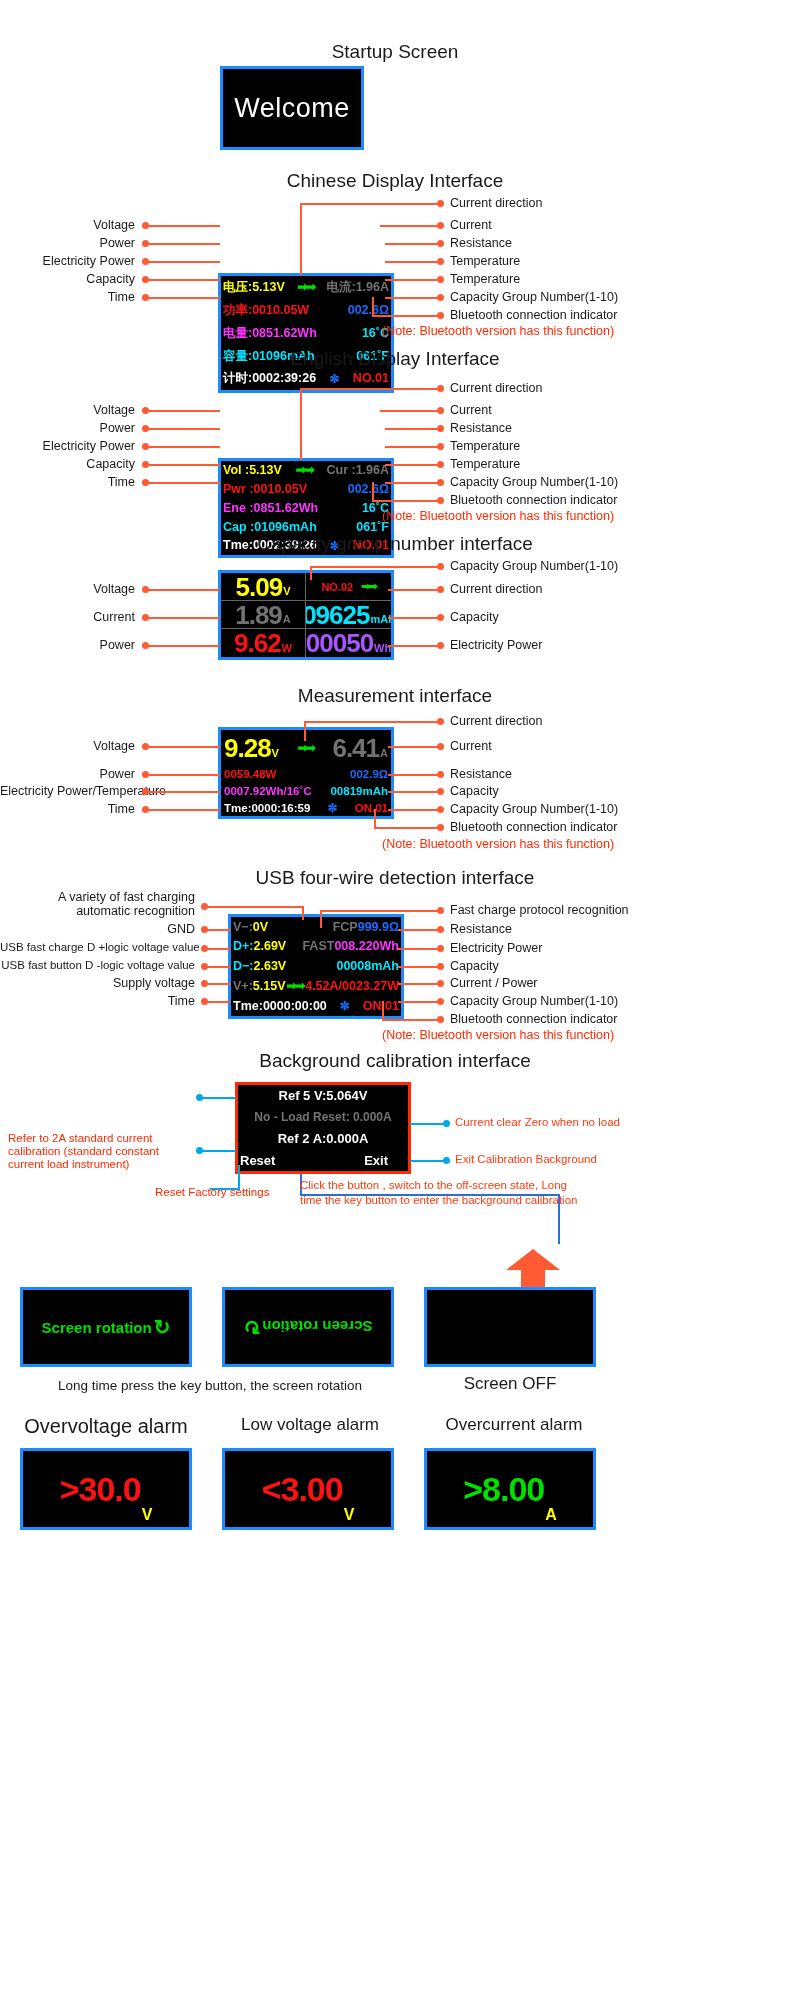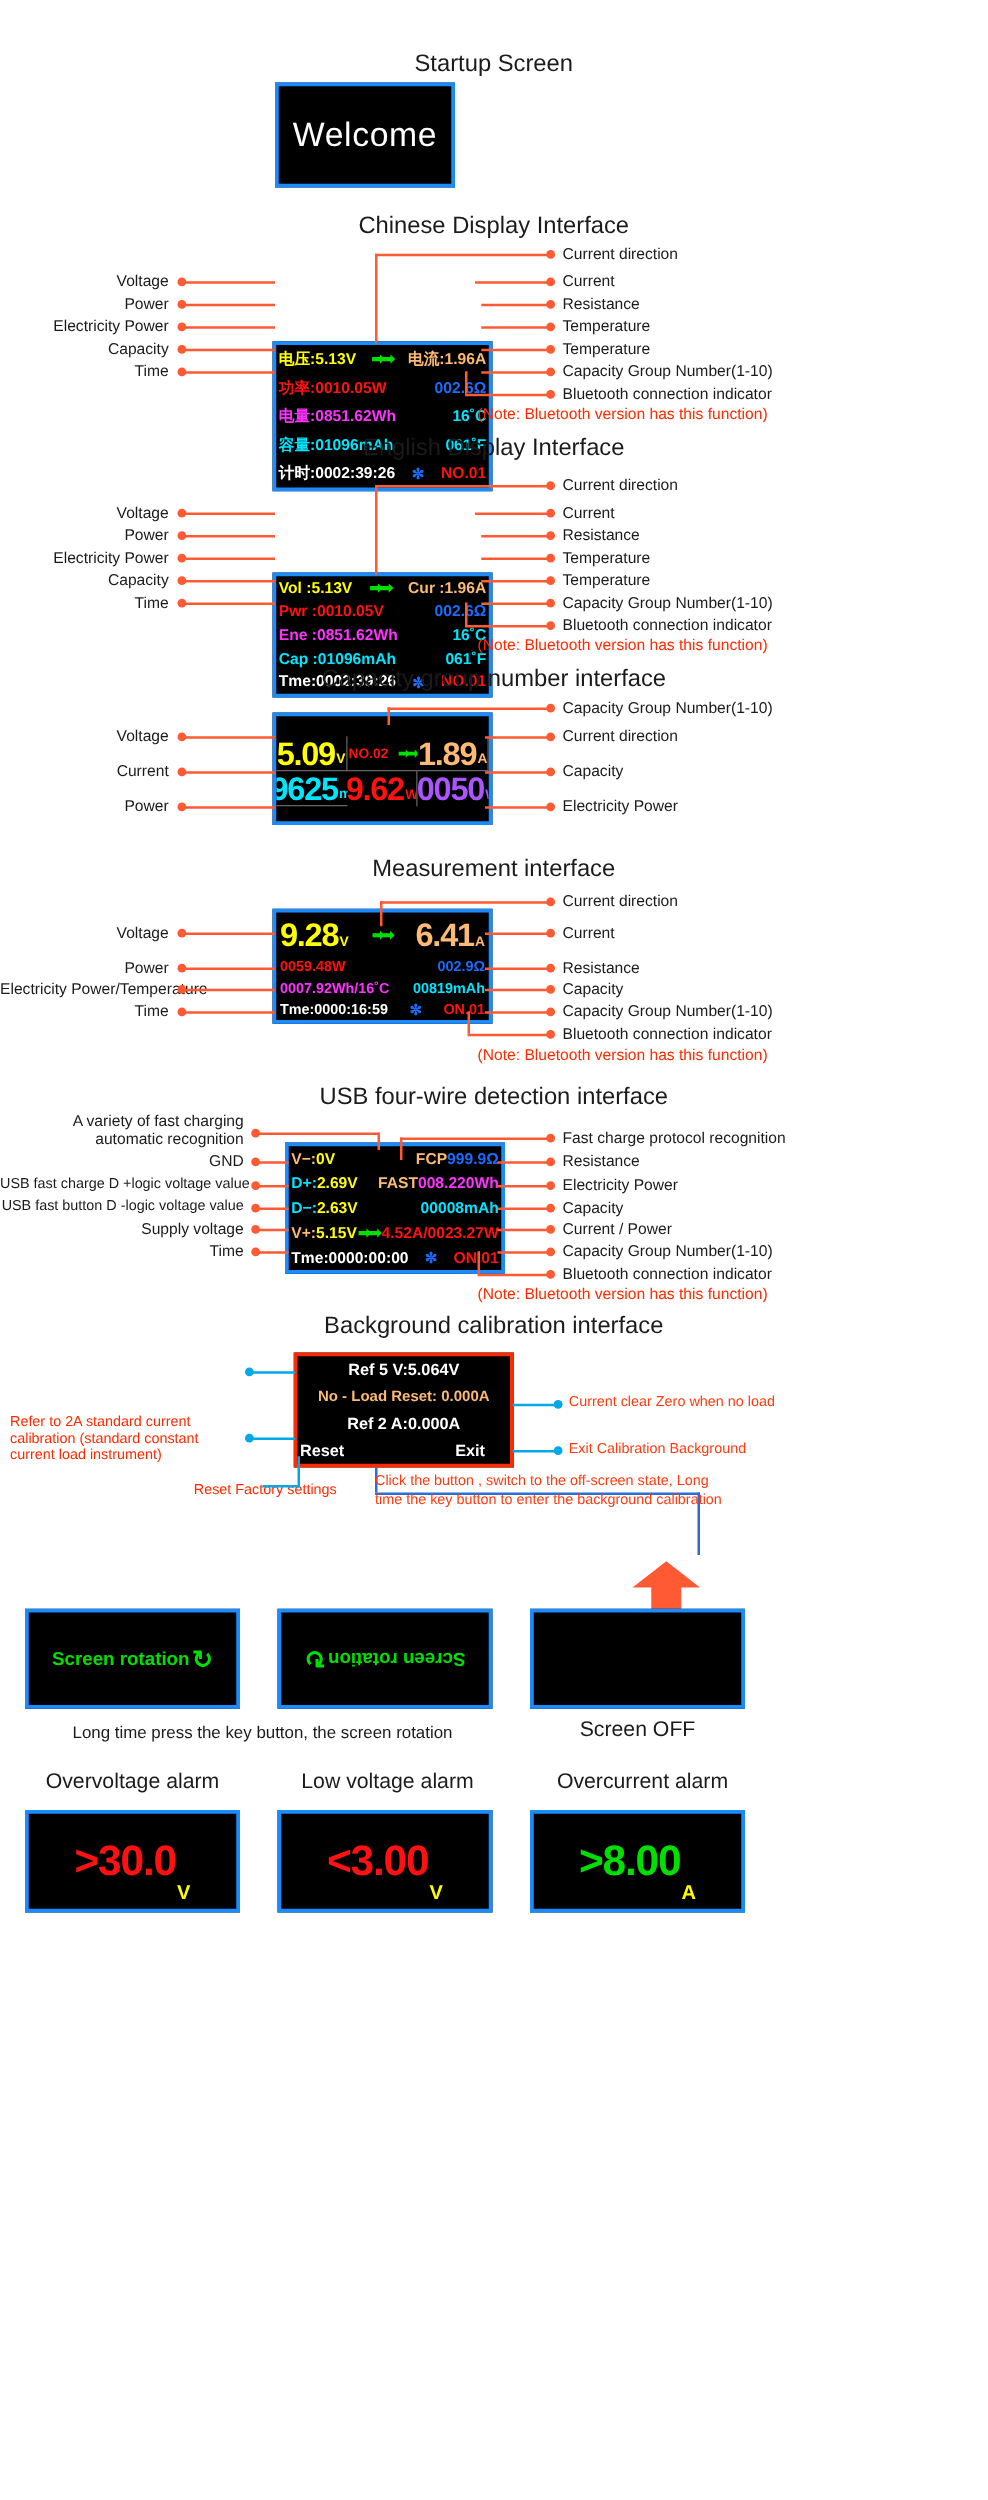--- a/index.html
+++ b/index.html
@@ -43,38 +43,37 @@
     font-size:12.5px;
     font-weight:bold;
     line-height:1;
     padding:0 2px;
     white-space:nowrap;
   }
   .cm { flex:1 1 auto; text-align:center; }
   .cr { flex:0 0 auto; margin-left:auto; text-align:right; }
 
   .yel { color:#ffff00; }
-  .grn { color:#fdba74;text-align:right; }
+  .grn { color:#737373;text-align:right; }
   .red { color:#ff1111; }
   .mag { color:#ff33ff; }
   .cyn { color:#00e5ff; }
   .blu { color:#1a6bff; }
   .wht { color:#ffffff; }
   .vio { color:#aa55ff; }
 
   .arrows { color:#00e000; letter-spacing:-2px; font-weight:bold; }
   .bt { color:#1a6bff; font-size:12px; }
 
   
   .grid3 {
     width:100%; height:100%;
     display:grid;
-    grid-template-columns: 1fr 1fr 1fr;
+    grid-template-columns: 1fr 1fr;
     grid-template-rows: 1fr 1fr 1fr;
-    margin-top: 16px;
   }
   .cell {
     display:flex; align-items:center; justify-content:center;
     position:relative;
     overflow:hidden;
   }
   .cell.bl { border-right:1px solid #666; border-bottom:1px solid #666; }
   .cell.br { border-bottom:1px solid #666; }
   .cell.nob { border-bottom:none; }
   .bignum { font-size:26px; font-weight:bold; line-height:1; letter-spacing:-1px; }
@@ -537,21 +536,21 @@
     <span style="color:#00e000;font-size:20px;margin-left:2px;">↻</span>
   </div>
   <div class="lcd rot flip" style="left:222px;top:1287px;width:172px;height:80px;">
     <span>Screen rotation</span>
     <span style="color:#00e000;font-size:20px;margin-left:2px;">↻</span>
   </div>
   <div class="lcd" style="left:424px;top:1287px;width:172px;height:80px;"></div>
   <div class="cap-under" style="left:20px;top:1378px;width:380px;text-align:center;">Long time press the key button, the screen rotation</div>
   <div class="big-title-under" style="left:424px;top:1374px;width:172px;text-align:center;">Screen OFF</div>
 
-  <div class="sec-title" style="left:8px;top:1415px;width:196px;font-size:17px;">Overvoltage alarm</div>
+  <div class="sec-title" style="left:8px;top:1415px;width:196px;font-size:20px;">Overvoltage alarm</div>
   <div class="sec-title" style="left:212px;top:1415px;width:196px;font-size:17px;">Low voltage alarm</div>
   <div class="sec-title" style="left:416px;top:1415px;width:196px;font-size:17px;">Overcurrent alarm</div>
 
   <div class="lcd alarm" style="left:20px;top:1448px;width:172px;height:82px;">
     <span class="v" style="color:#ff1111;">&gt;30.0</span>
       <span class="u" style="color:#ffff00;">V</span>
   </div>
   <div class="lcd alarm" style="left:222px;top:1448px;width:172px;height:82px;">
     <span class="v" style="color:#ff1111;">&lt;3.00</span>
       <span class="u" style="color:#ffff00;">V</span>

